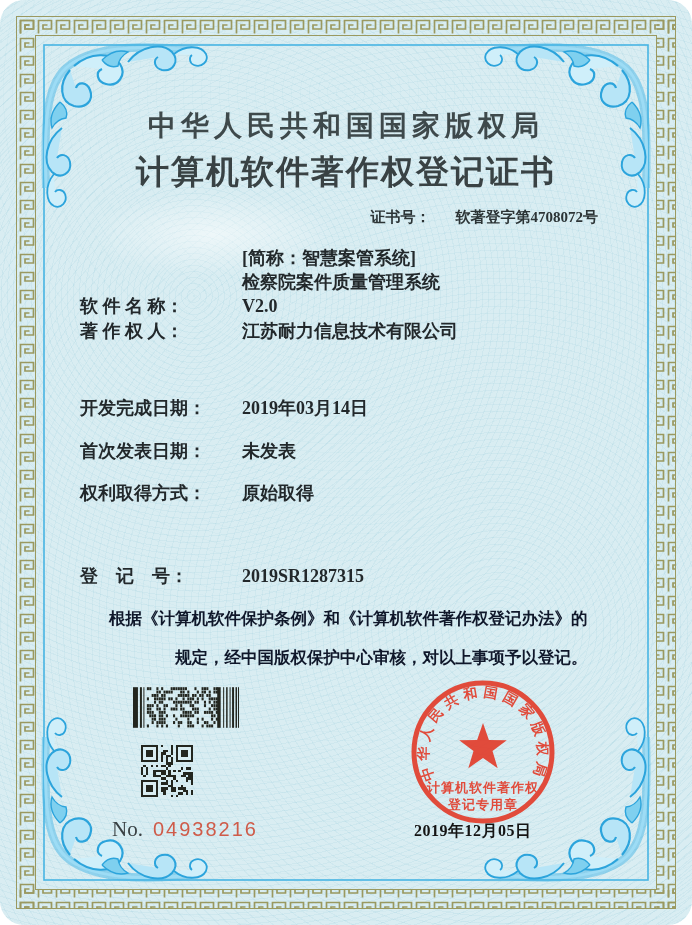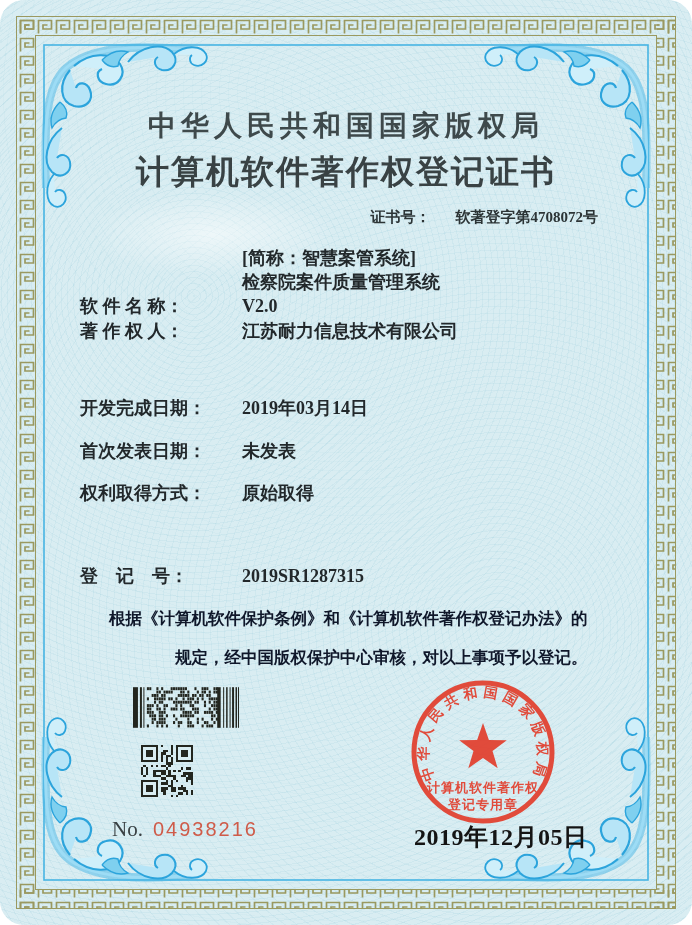--- a/index.html
+++ b/index.html
@@ -51,21 +51,21 @@
     position:absolute;left:112px;top:817px;display:flex;align-items:baseline;
     font-size:21px;color:#3a4144;text-align:right;
   }
   .serial .num{
     color:#cf5b49;font-family:Liberation Sans, sans-serif;
     font-size:20px;letter-spacing:2px;margin-left:10px;
   }
   .seal{position:absolute;left:398px;top:667px;width:170px;height:170px;}
   .issue-date{
     position:absolute;left:414px;top:821px;
-    font-size:24px;font-weight:700;color:#141414;letter-spacing:.5px;white-space:nowrap;
+    font-size:16px;font-weight:700;color:#141414;letter-spacing:.5px;white-space:nowrap;
   }
 </style>
 </head>
 <body>
 
 <div class="certificate">
 
   <div class="guilloche"></div>
 
   <svg class="frame-svg" width="692" height="925" viewBox="0 0 692 925">

